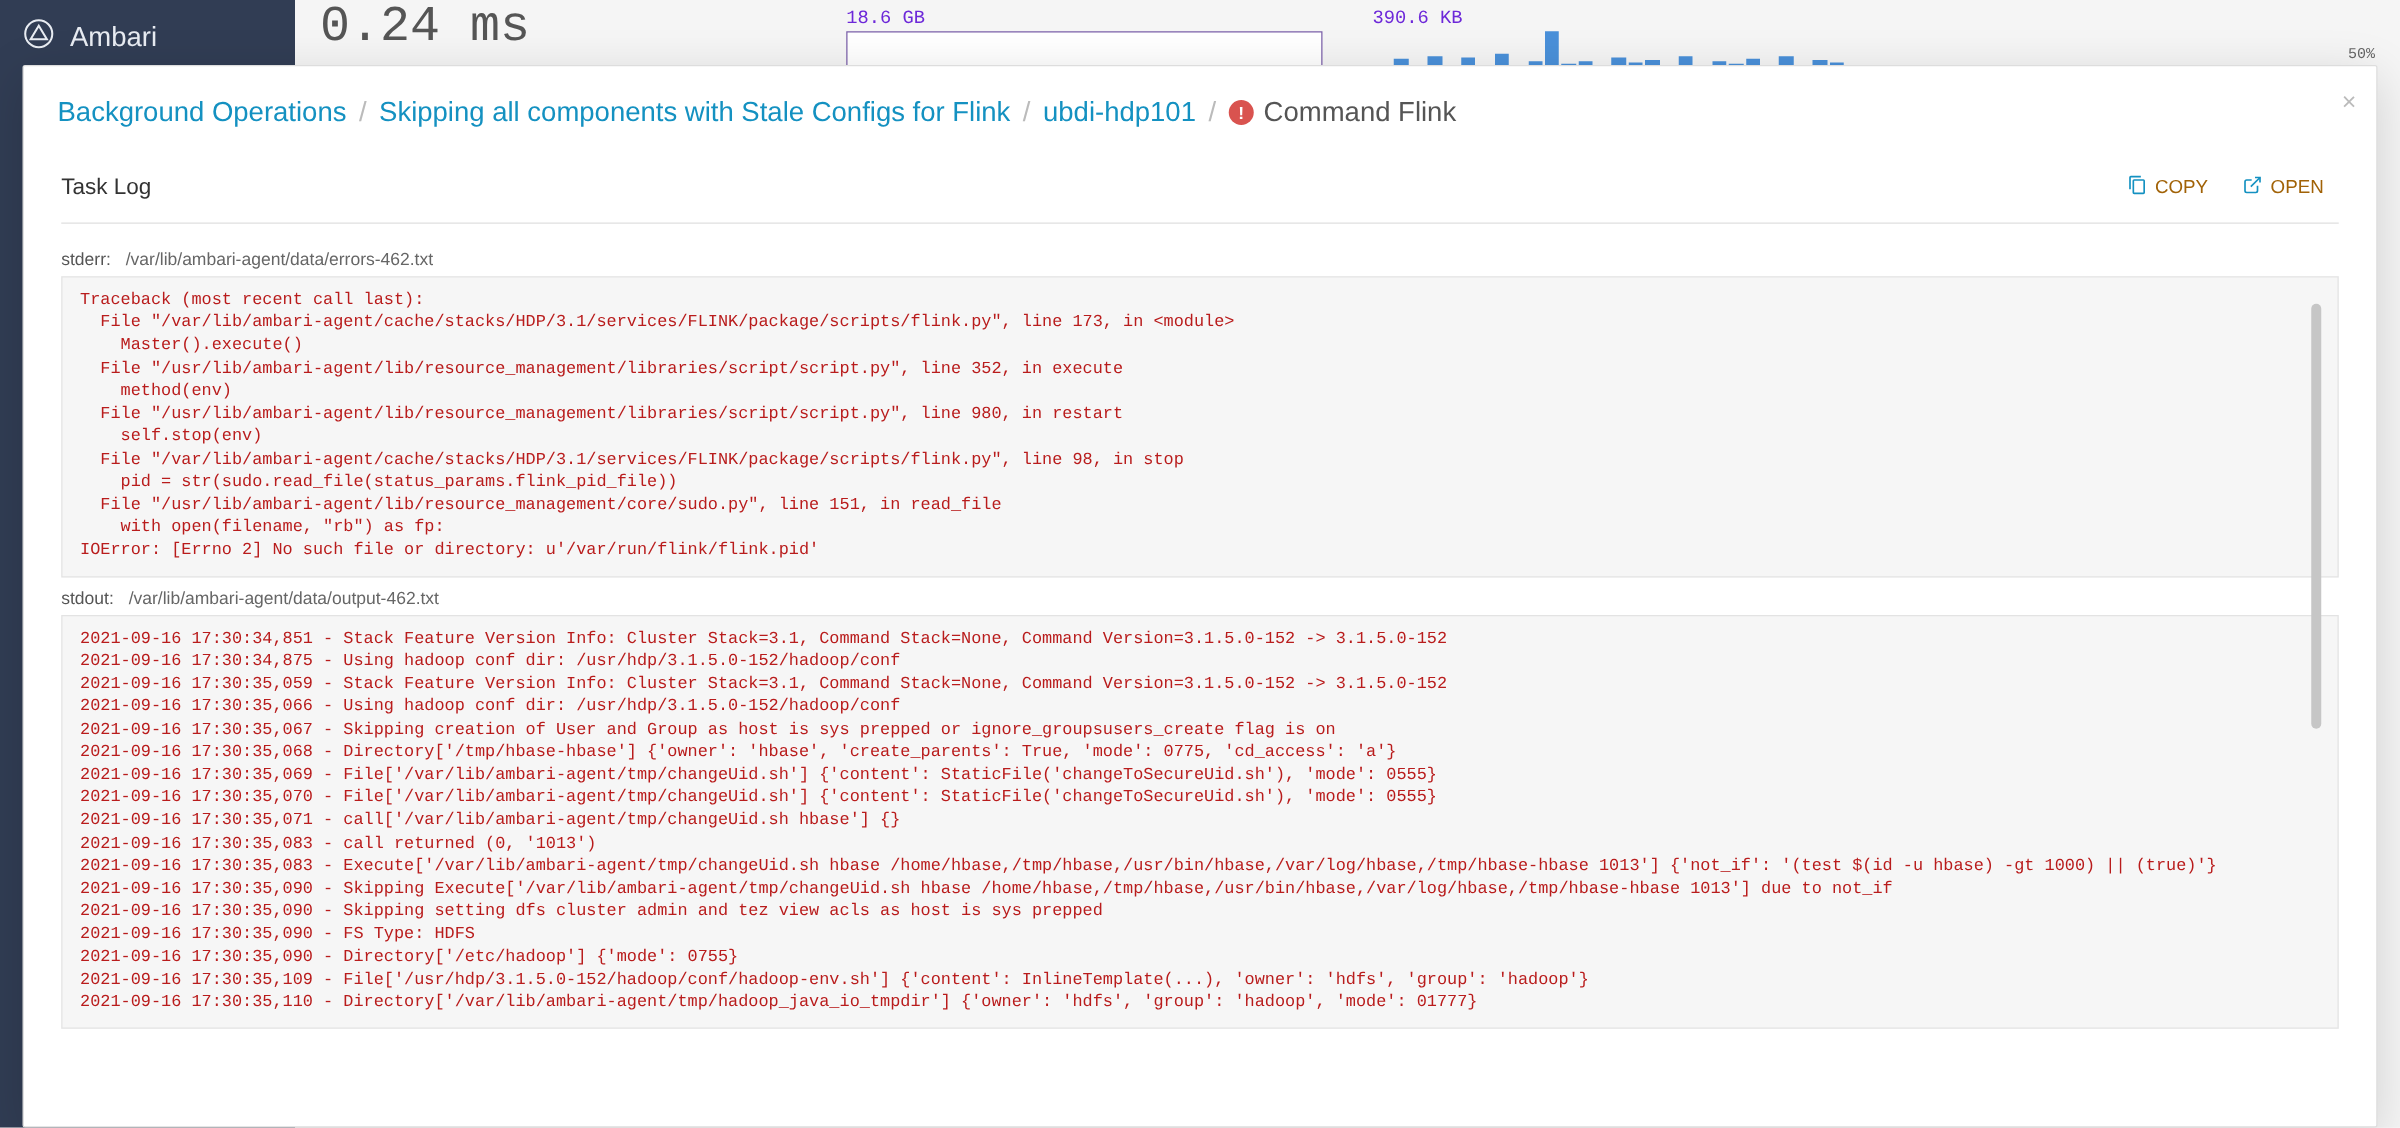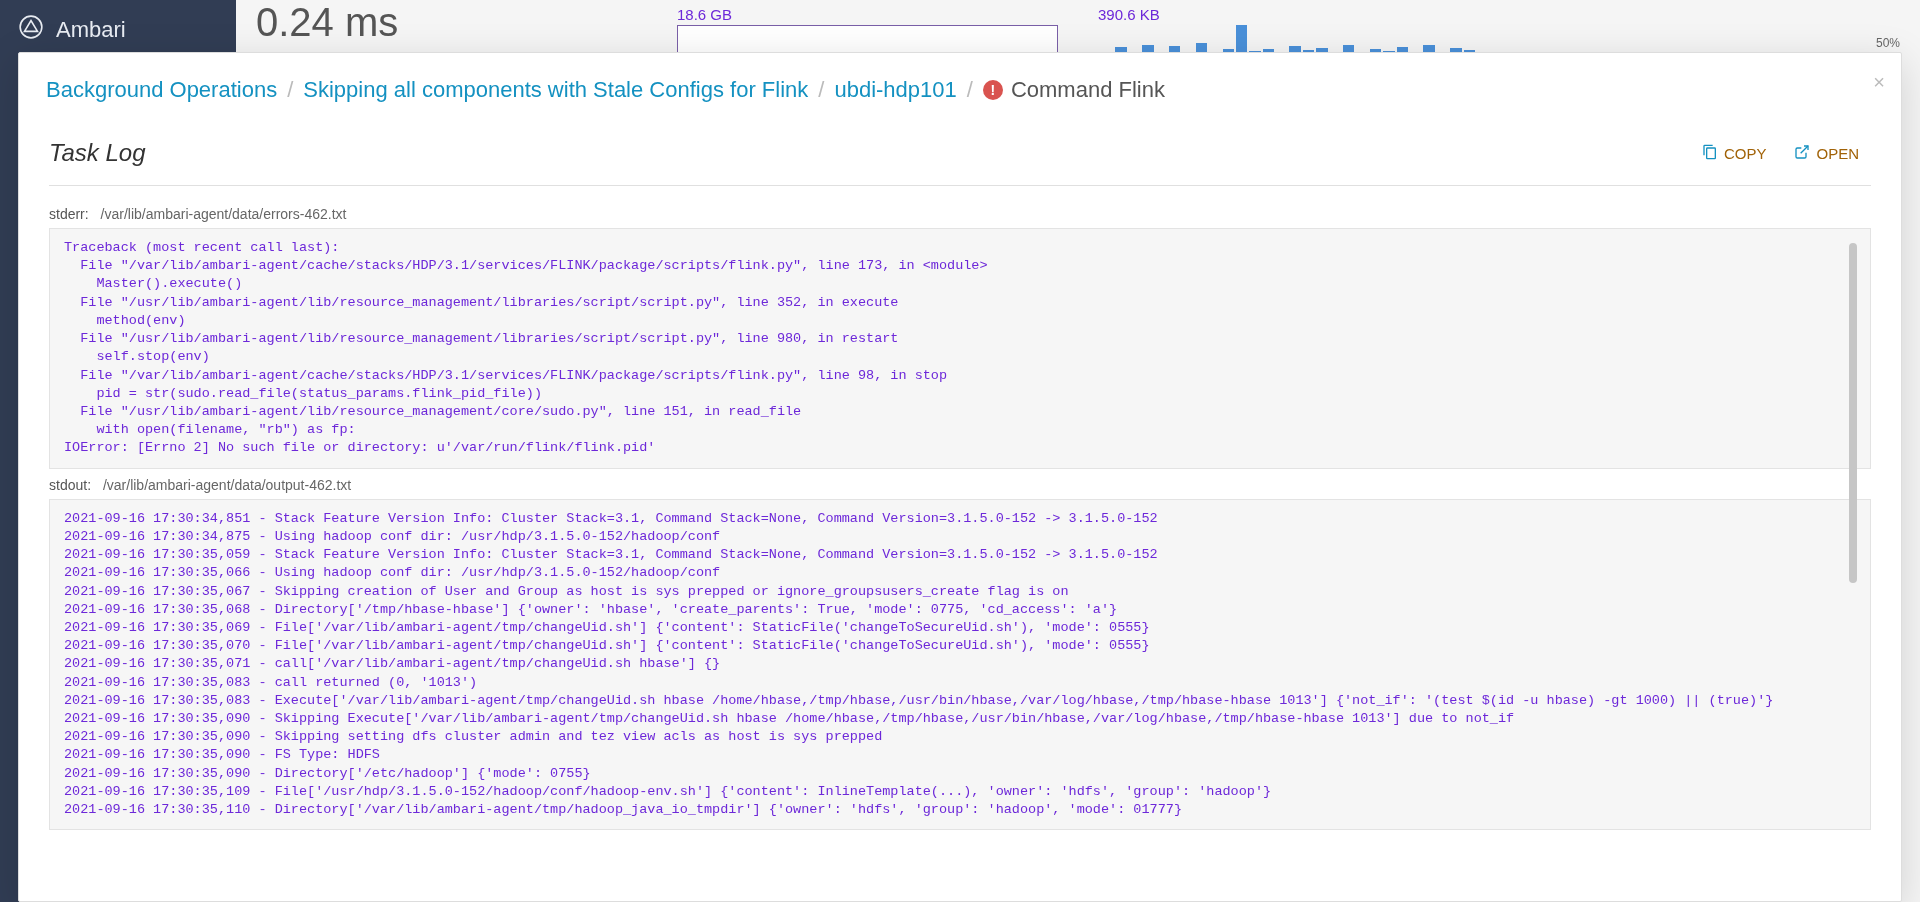--- a/index.html
+++ b/index.html
@@ -8,21 +8,21 @@
   
   .bg-wrap { position: absolute; inset: 0; }
   .bg-sidebar {
     position: absolute; left: 0; top: 0; width: 236px; height: 100%;
     background: #313d54; color: #bfc7d6;
   }
   .bg-sidebar .brand {
     display: flex; align-items: center; gap: 12px; padding: 14px 18px; font-size: 22px; color: #e8ecf2;
   }
   .bg-sidebar .brand svg { width: 26px; height: 26px; }
-  .bg-main { position: absolute; left: 236px; right: 0; top: 0; height: 70px; display: flex; align-items: flex-start; }
+  .bg-main { position: absolute; left: 236px; right: 0; top: 0; height: 70px; display: flex; align-items: flex-start; font-family: Liberation Mono, monospace; }
   .metric-box { flex: 1; padding: 6px 20px; color: #666; font-size: 13px; position: relative; }
   .big-number { font-size: 40px; font-weight: 300; color: #555; margin-top: -6px; }
   .metric-small { font-size: 15px; color: #6d28d9; }
   .chart-stub { height: 44px; margin-top: 2px; border: 1px solid #7a5fa8; background: #fff; position: relative; }
   .bars { height: 44px; display: flex; align-items: flex-end; gap: 2px; padding: 0 4px; }
   .bars span { flex: 1; background: #4a90d9; }
   .pct-label { font-size: 12px; color: #666; text-align: right; }
   .right-dots { position: absolute; right: 12px; top: 160px; display: flex; flex-direction: column; gap: 160px; color: #999; font-size: 20px; }
 
   
@@ -39,34 +39,34 @@
   .modal-close { position: absolute; right: 16px; top: 18px; color: #bbb; font-size: 20px; cursor: pointer; }
   .crumbs { padding: 24px 28px 8px 27px; font-size: 22px; font-weight: 400; display: flex; flex-wrap: wrap; align-items: center; gap: 6px; }
   .crumbs a { color: #1491c1; text-decoration: none; }
   .crumbs .sep { color: #bbb; padding: 0 4px; }
   .crumbs .final { color: #555; display: inline-flex; align-items: center; gap: 8px; }
   .err-icon {
     display: inline-flex; width: 20px; height: 20px; border-radius: 50%; background: #d9534f; color: #fff;
     align-items: center; justify-content: center; font-size: 14px; font-weight: 700;
   }
   .task-header { display: flex; align-items: center; justify-content: space-between; padding: 28px 42px 8px 30px; }
-  .task-title { font-size: 24px; color: #333; font-weight: 400; font-style: italic; }
+  .task-title { font-size: 18px; color: #333; font-weight: 400; }
   .task-actions { display: flex; gap: 28px; }
   .link-btn { color: #a16207; font-size: 15px; display: inline-flex; align-items: center; gap: 6px; cursor: pointer; }
   .link-btn svg { width: 16px; height: 16px; }
 
   .hr { height: 1px; background: #e0e0e0; margin: 10px 30px 0 30px; }
 
   .log-body { flex: 1; overflow: auto; padding: 12px 30px 24px 30px; }
   .log-label { font-size: 14px; color: #555; margin: 8px 0 6px 0; }
   .log-label .path { color: #666; margin-left: 8px; }
   .log-pre {
     width: 100%; background: #f6f6f6; border: 1px solid #e3e3e3;
     font-family: Consolas, "Courier New", monospace; font-size: 13.5px; line-height: 1.35;
-    color: #6d28d9; padding: 10px 14px; white-space: pre; overflow-x: auto;
+    color: #b91c1c; padding: 10px 14px; white-space: pre; overflow-x: auto;
   }
   .log-pre.stdout { min-height: 230px; }
 
   .scroll-thumb { position: absolute; right: 44px; top: 190px; width: 8px; height: 340px; background: #c6c6c6; border-radius: 4px; }
 </style>
 </head>
 <body>
 
 <div class="bg-wrap">
   <div class="bg-sidebar">

